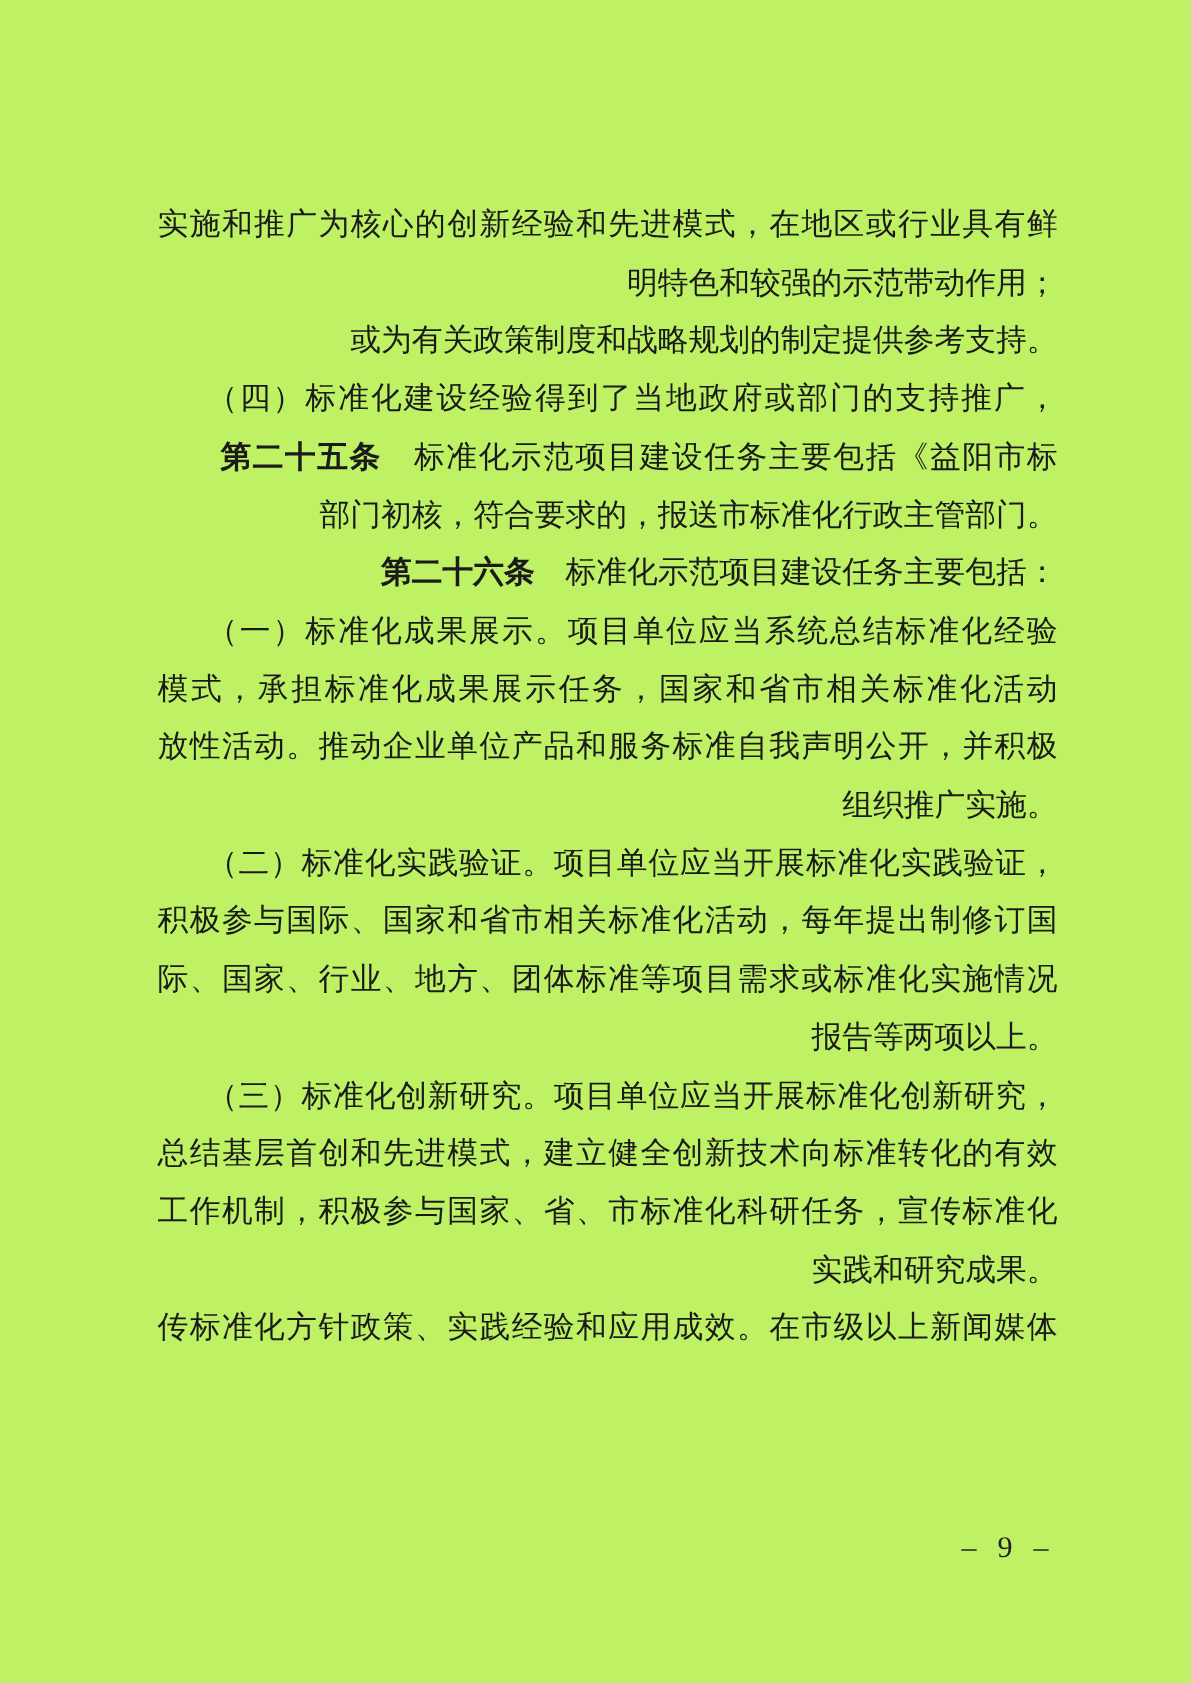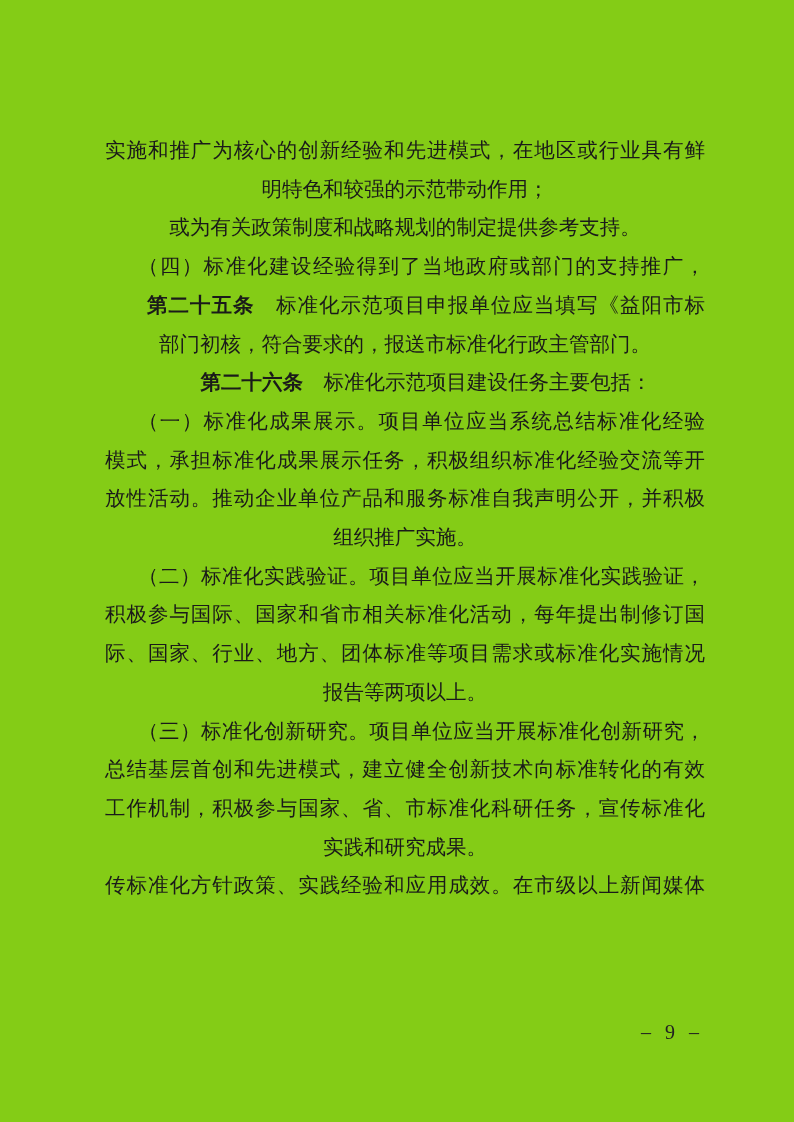--- a/index.html
+++ b/index.html
@@ -4,38 +4,38 @@
 <style>
   html, body {
     margin: 0;
     padding: 0;
     background: #ffffff;
   }
   .page {
     position: relative;
     width: 794px;
     height: 1122px;
-    background: #84cc16;
+    background: #bef264;
     overflow: hidden;
     font-family: "Liberation Serif", "DejaVu Serif", serif;
     color: #1a1a1a;
   }
   .text-block {
     position: absolute;
     left: 105px;
     top: 131px;
     width: 600px;
     font-size: 20.5px;
     line-height: 38.7px;
     letter-spacing: 0;
   }
   .line {
     width: 100%;
     white-space: normal;
-    text-align: center;
+    text-align: right;
   }
   .line.fill {
     text-align: justify;
     text-align-last: justify;
     -moz-text-align-last: justify;
     text-justify: inter-character;
   }
   .indent-1 { text-indent: 33px; }  
   .indent-2 { text-indent: 42px; }  
   .seg-bold { font-weight: 700; margin-top: 26px; }
@@ -52,25 +52,25 @@
 </style>
 </head>
 <body>
 
 <div class="page">
   <div class="text-block" id="text-block">
       <div class="line fill"><span class="seg-regular">实施和推广为核心的创新经验和先进模式，在地区或行业具有鲜</span></div>
       <div class="line"><span class="seg-regular">明特色和较强的示范带动作用；</span></div>
       <div class="line"><span class="seg-regular">或为有关政策制度和战略规划的制定提供参考支持。</span></div>
       <div class="line fill indent-1"><span class="seg-regular">（四）标准化建设经验得到了当地政府或部门的支持推广，</span></div>
-      <div class="line fill indent-2"><span class="seg-bold">第二十五条</span><span class="seg-regular">　标准化示范项目申报单位应当填写《益阳市标</span></div>
+      <div class="line fill indent-2"><span class="seg-bold">第二十五条</span><span class="seg-regular">　标准化示范项目建设任务主要包括《益阳市标</span></div>
       <div class="line"><span class="seg-regular">部门初核，符合要求的，报送市标准化行政主管部门。</span></div>
       <div class="line indent-2"><span class="seg-bold">第二十六条</span><span class="seg-regular">　标准化示范项目建设任务主要包括：</span></div>
       <div class="line fill indent-1"><span class="seg-regular">（一）标准化成果展示。项目单位应当系统总结标准化经验</span></div>
-      <div class="line fill"><span class="seg-regular">模式，承担标准化成果展示任务，积极组织标准化经验交流等开</span></div>
+      <div class="line fill"><span class="seg-regular">模式，承担标准化成果展示任务，国家和省市相关标准化活动</span></div>
       <div class="line fill"><span class="seg-regular">放性活动。推动企业单位产品和服务标准自我声明公开，并积极</span></div>
       <div class="line"><span class="seg-regular">组织推广实施。</span></div>
       <div class="line fill indent-1"><span class="seg-regular">（二）标准化实践验证。项目单位应当开展标准化实践验证，</span></div>
       <div class="line fill"><span class="seg-regular">积极参与国际、国家和省市相关标准化活动，每年提出制修订国</span></div>
       <div class="line fill"><span class="seg-regular">际、国家、行业、地方、团体标准等项目需求或标准化实施情况</span></div>
       <div class="line"><span class="seg-regular">报告等两项以上。</span></div>
       <div class="line fill indent-1"><span class="seg-regular">（三）标准化创新研究。项目单位应当开展标准化创新研究，</span></div>
       <div class="line fill"><span class="seg-regular">总结基层首创和先进模式，建立健全创新技术向标准转化的有效</span></div>
       <div class="line fill"><span class="seg-regular">工作机制，积极参与国家、省、市标准化科研任务，宣传标准化</span></div>
       <div class="line"><span class="seg-regular">实践和研究成果。</span></div>

